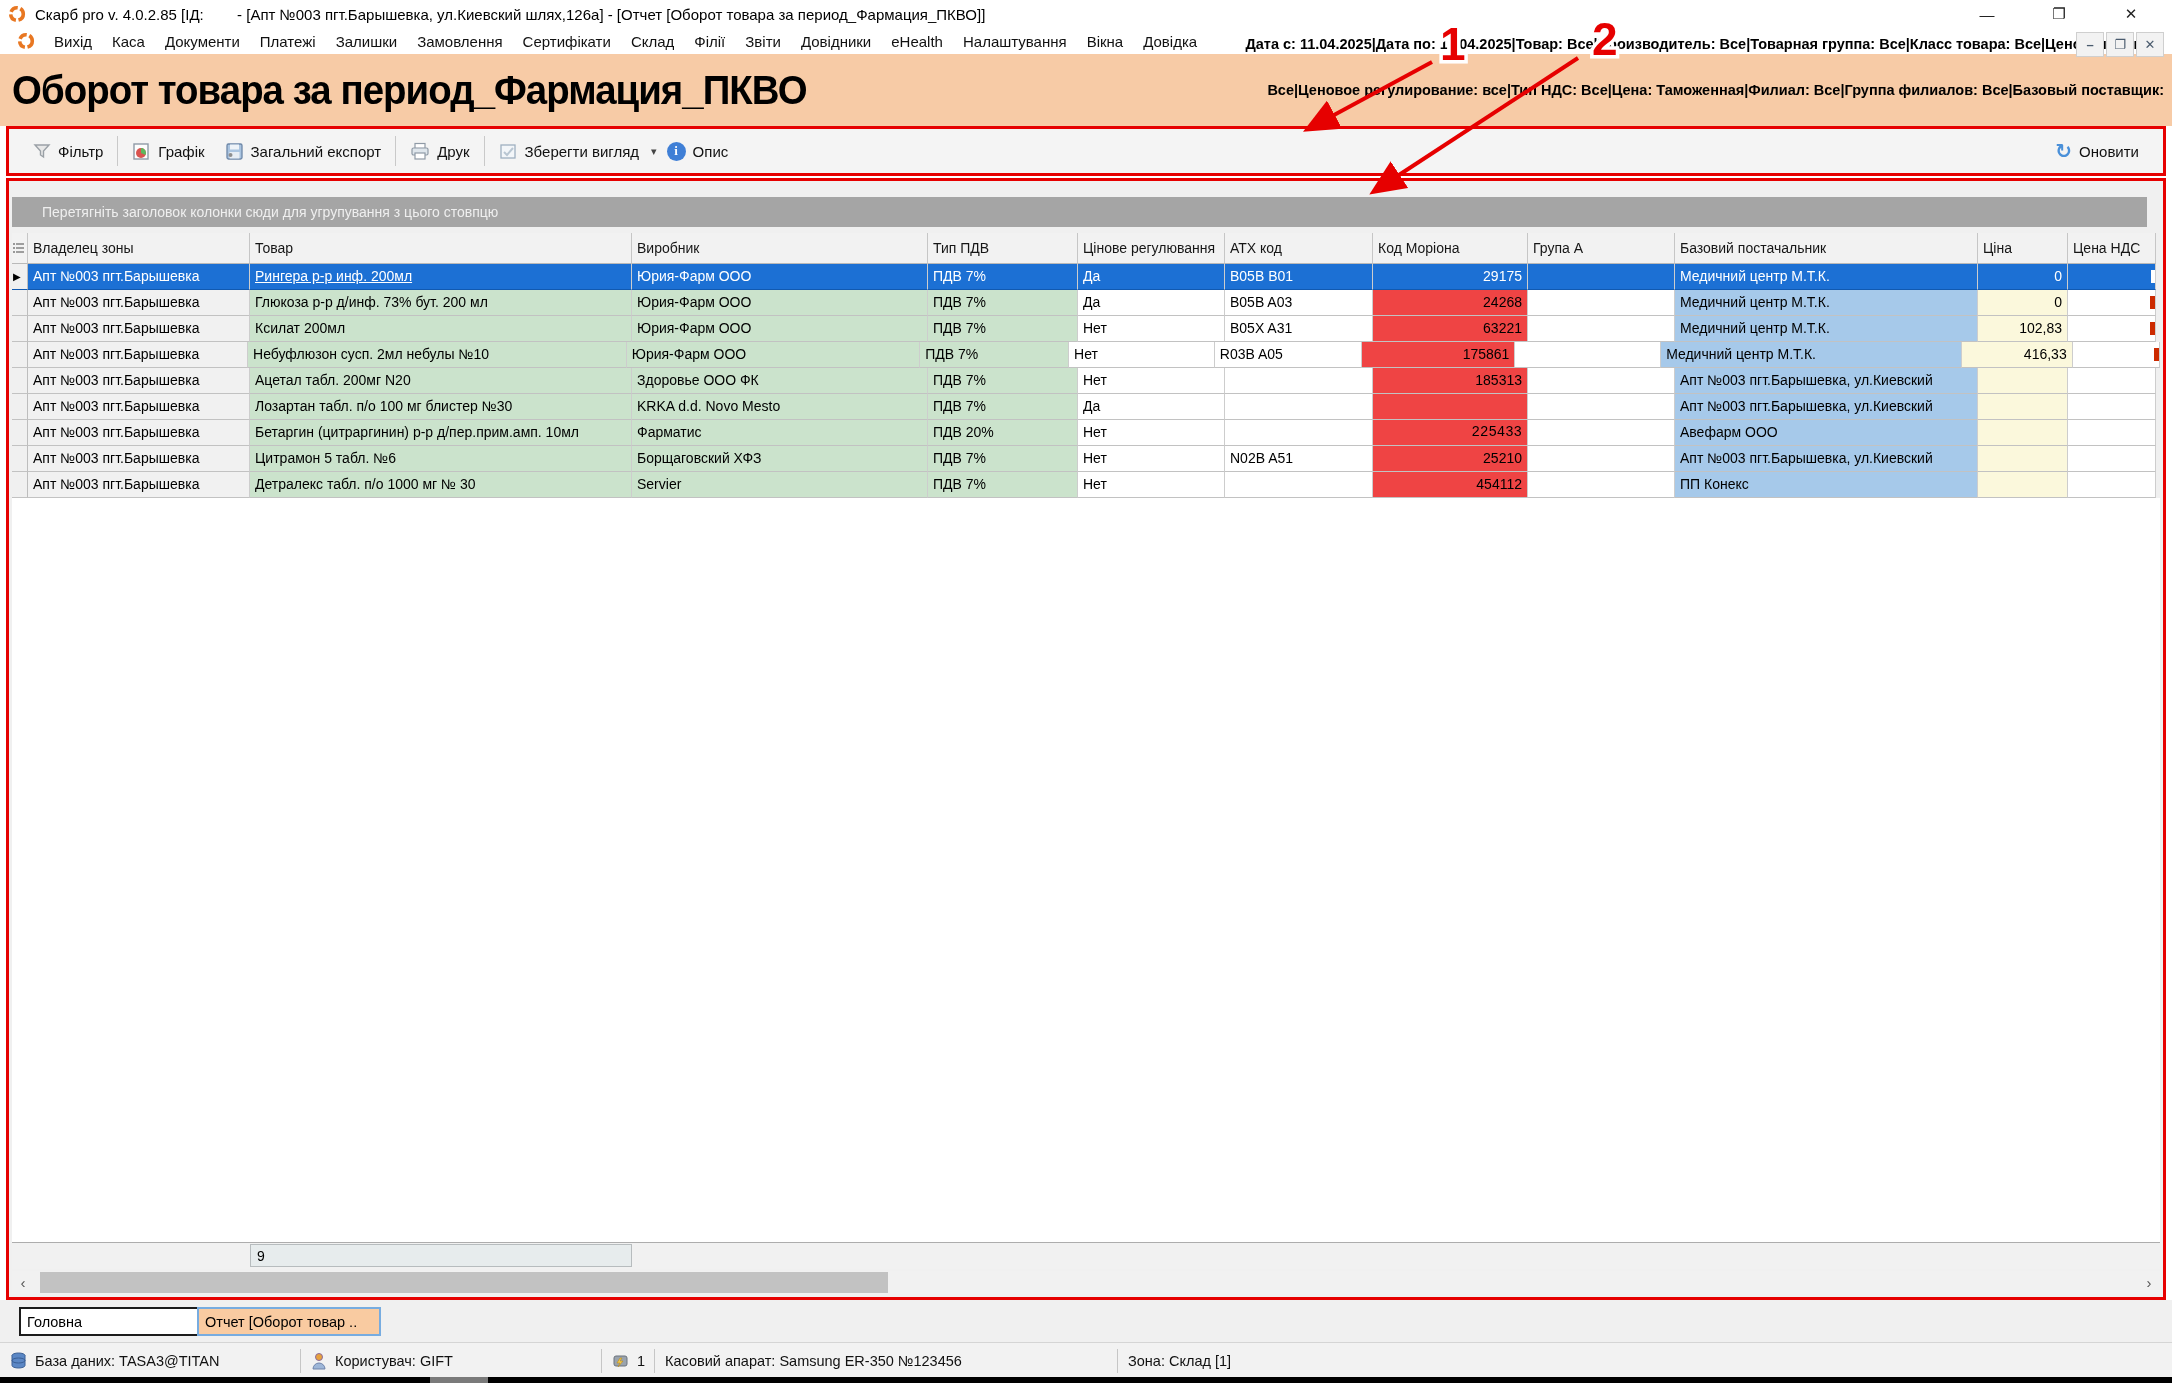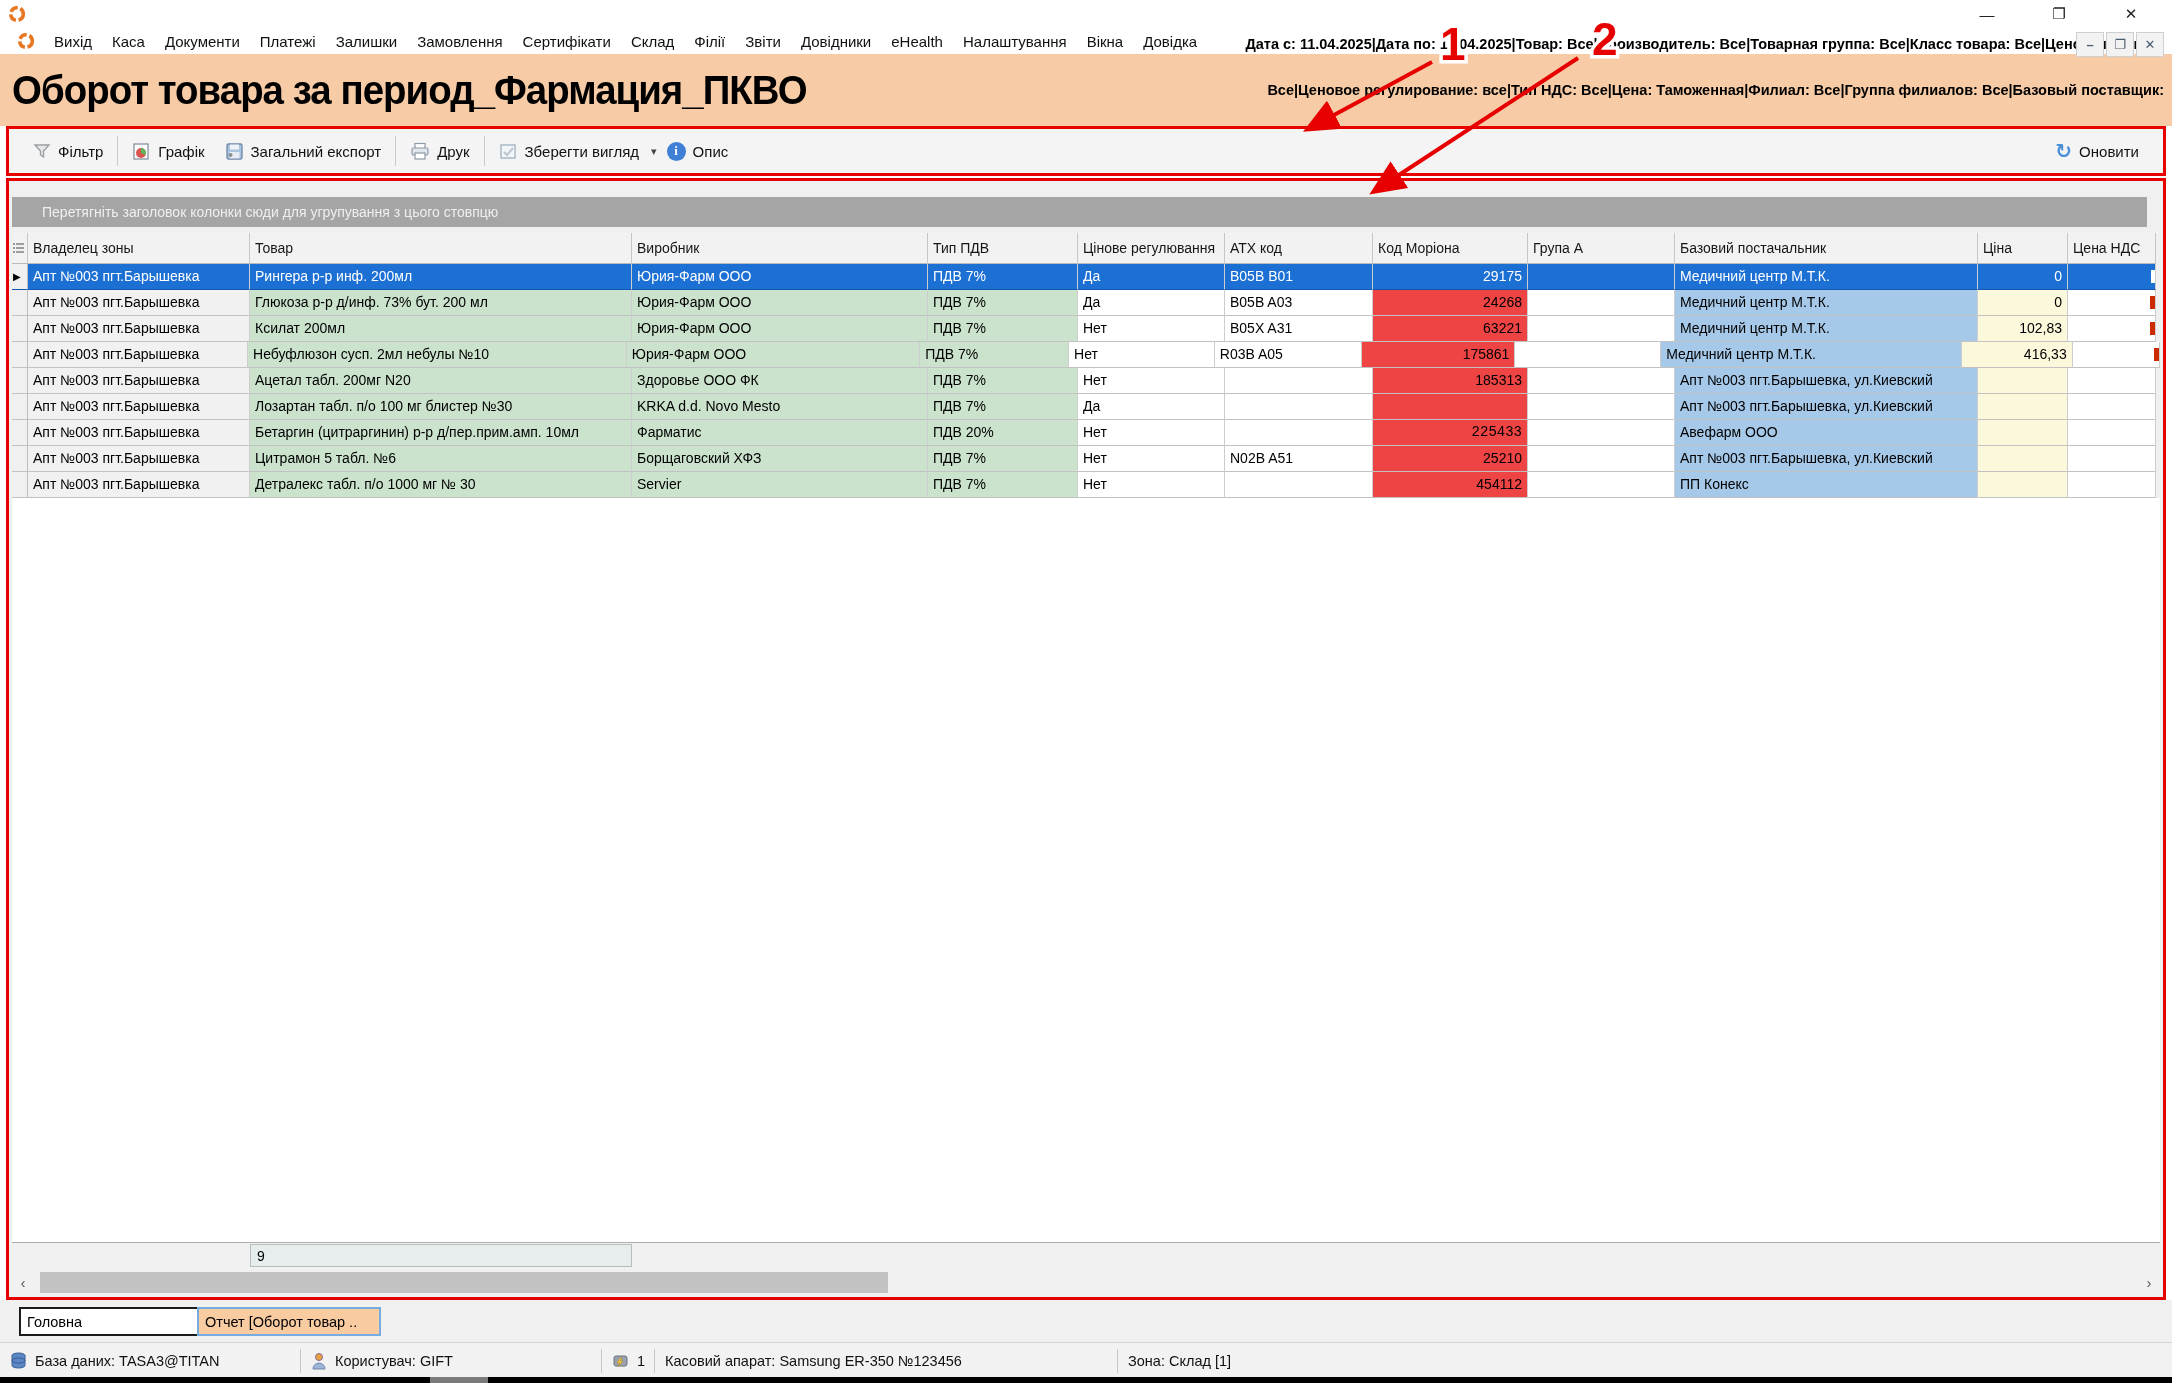--- a/index.html
+++ b/index.html
@@ -90,20 +90,21 @@
   #ann{position:absolute;inset:0;z-index:60;pointer-events:none;}
   .icon-svg{flex:0 0 auto;}
 </style>
 </head>
 <body>
 
 <div class="titlebar">
   <svg class="applogo" viewBox="0 0 20 20">
     <circle cx="10" cy="10" r="7" fill="none" stroke="#E87722" stroke-width="4" stroke-dasharray="9 3" stroke-linecap="butt"></circle>
   </svg>
+  <span class="win-title">Скарб pro v. 4.0.2.85 [ІД:        - [Апт №003 пгт.Барышевка, ул.Киевский шлях,126а] - [Отчет [Оборот товара за период_Фармация_ПКВО]]</span>
   <div class="win-controls">
     <span class="wc">—</span>
     <span class="wc">❐</span>
     <span class="wc">✕</span>
   </div>
 </div>
 
 <div class="menubar">
   <svg class="applogo" viewBox="0 0 20 20">
     <circle cx="10" cy="10" r="7" fill="none" stroke="#E87722" stroke-width="4" stroke-dasharray="9 3"></circle>
@@ -225,21 +226,21 @@
           <div class="gcell" style="width: 155px;">Код Моріона</div>
           <div class="gcell" style="width: 147px;">Група А</div>
           <div class="gcell" style="width: 303px;">Базовий постачальник</div>
           <div class="gcell" style="width: 90px;">Ціна</div>
           <div class="gcell" style="width: 88px;">Цена НДС</div>
         </div>
       <div id="bodyRows">
           <div class="grow sel">
             <div class="gcell c-ind" style="width: 16px; font-size: 10px;">▶</div>
             <div class="gcell c-owner" style="width: 222px;">Апт №003 пгт.Барышевка</div>
-            <div class="gcell c-green" style="width: 382px;">Рингера р-р инф. 200мл</div>
+            <div class="gcell c-green" style="width: 382px; text-decoration: underline;">Рингера р-р инф. 200мл</div>
             <div class="gcell c-green" style="width: 296px;">Юрия-Фарм ООО</div>
             <div class="gcell c-green" style="width: 150px;">ПДВ 7%</div>
             <div class="gcell c-plain" style="width: 147px;">Да</div>
             <div class="gcell c-plain" style="width: 148px;">B05B B01</div>
             <div class="gcell c-num" style="width: 155px;">29175</div>
             <div class="gcell c-plain" style="width: 147px;"></div>
             <div class="gcell c-supp" style="width: 303px;">Медичний центр М.Т.К.</div>
             <div class="gcell c-price" style="width: 90px;">0</div>
             <div class="gcell c-pvat" style="width: 88px;">
               <span class="edge-white"></span>

